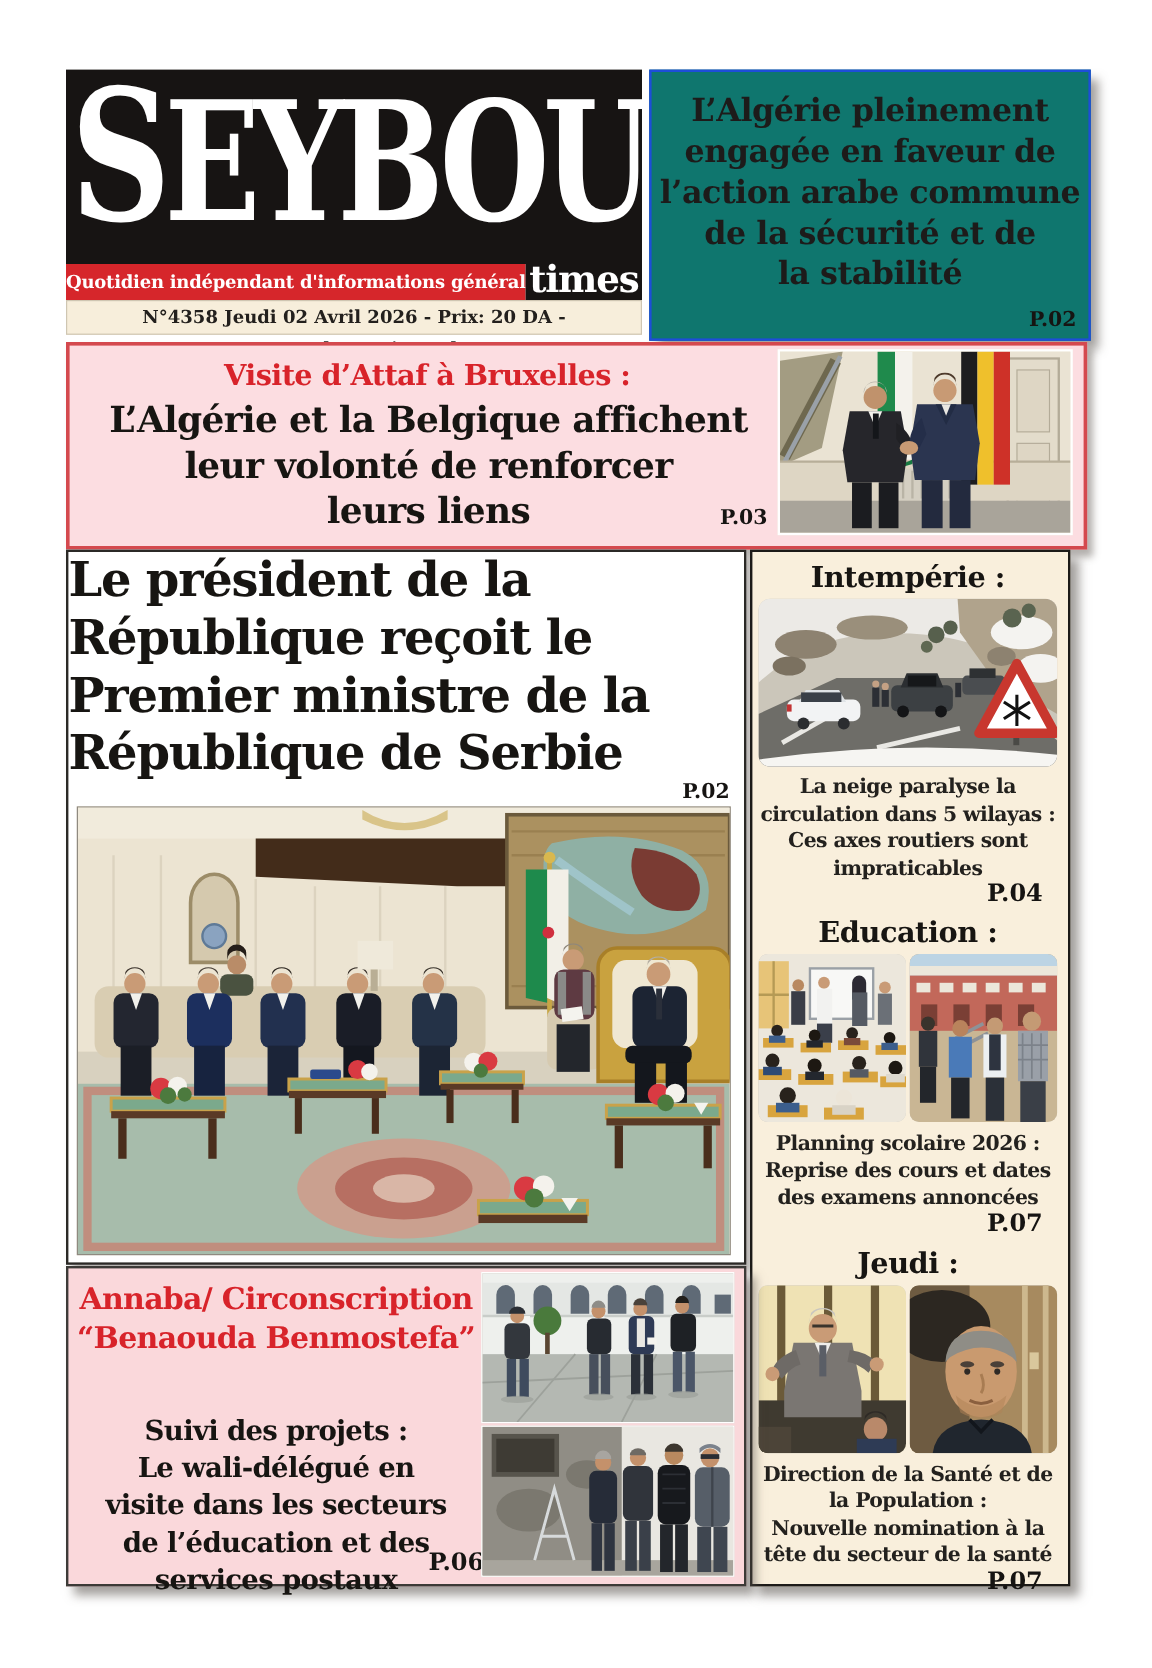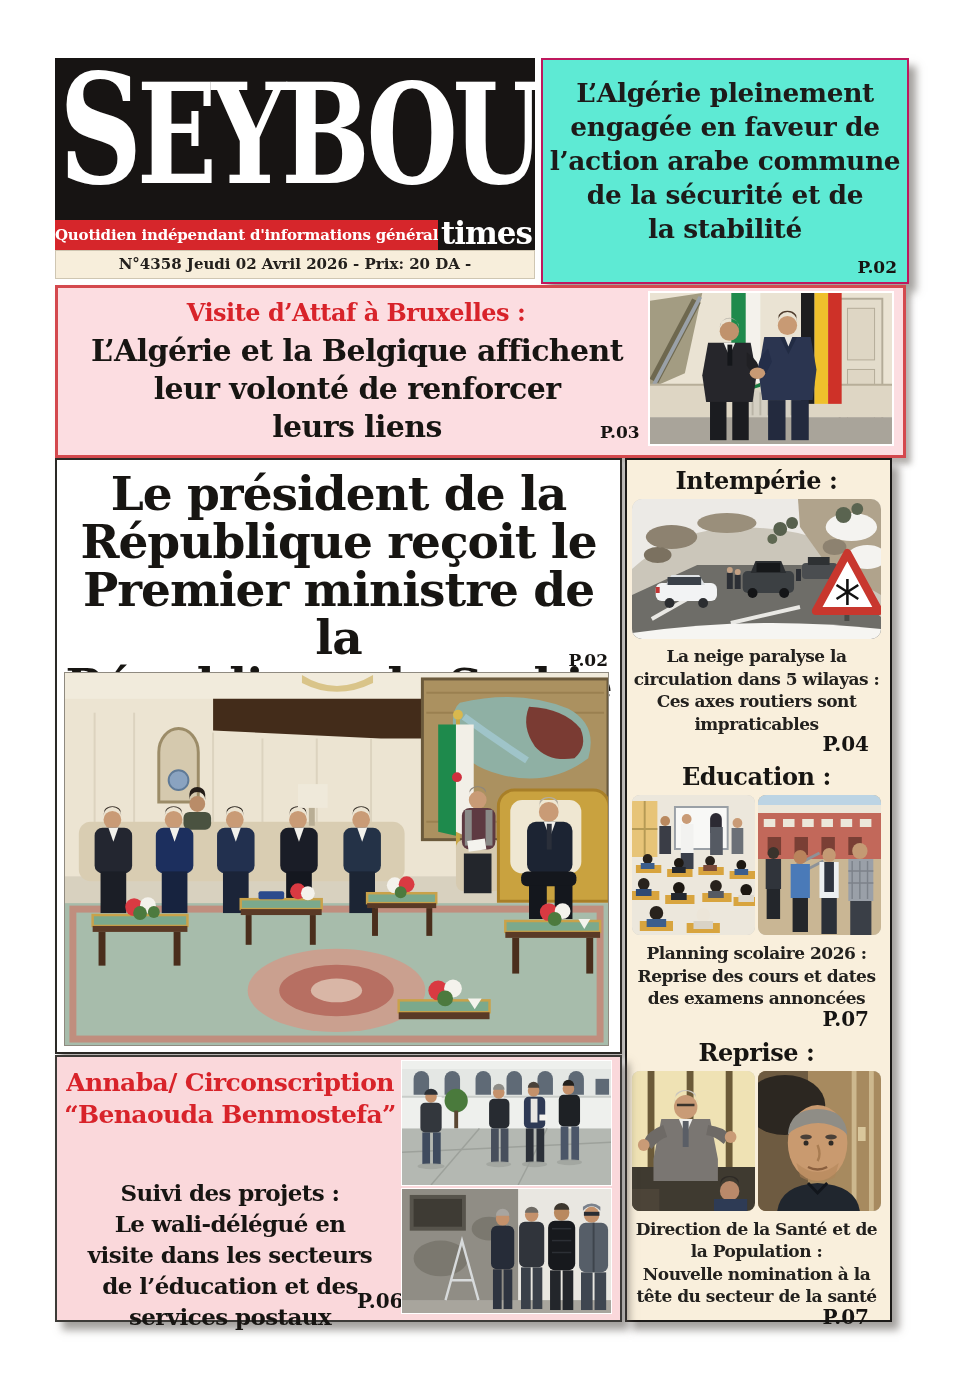--- a/index.html
+++ b/index.html
@@ -18,35 +18,35 @@
   .mast-title::first-letter{font-size:1.1em;}
   .mast-row{position:absolute;left:0;top:162px;width:480px;height:30px;display:flex;}
   .mast-tagline{width:383px;height:30px;background:#d6262b;color:#fff;font-weight:bold;
                 font-size:15px;line-height:30px;text-align:center;white-space:nowrap;letter-spacing:-.2px;}
   .mast-times{width:97px;height:30px;background:#171413;color:#fff;font-weight:bold;
               font-size:31px;line-height:27px;text-align:center;letter-spacing:-1px;}
   .issue-strip{position:absolute;left:0;top:192px;width:478px;height:27px;background:#f7eedb;
                border:1px solid #cfc6b2;font-weight:bold;font-size:15px;line-height:27px;text-align:center;color:#23201d;}
 
   
-  .box-arab{left:541px;top:58px;width:364px;height:222px;background:#5eead4;border:2px solid #be185d;}
+  .box-arab{left:541px;top:58px;width:364px;height:222px;background:#0f766e;border:2px solid #1d4ed8;}
   .arab-h{margin-top:16px;text-align:center;font-weight:bold;font-size:26.5px;line-height:34px;color:#1d1b1a;letter-spacing:-.4px;}
   .pref{position:absolute;font-weight:bold;font-size:17px;color:#161412;}
 
   
   .box-banner{left:55px;top:285px;width:845px;height:167px;background:#fcdde1;border:3px solid #d4494e;}
   .banner-kicker{position:absolute;left:8px;top:6px;width:580px;text-align:center;font-weight:bold;
                  font-size:24px;line-height:38px;color:#d8232a;letter-spacing:-.5px;}
   .banner-h{position:absolute;left:4px;top:44px;width:590px;text-align:center;font-weight:bold;
             font-size:30px;line-height:38px;color:#171512;letter-spacing:-.6px;}
   .banner-photo{position:absolute;left:590px;top:3px;width:246px;height:155px;border:2px solid #fff;box-sizing:border-box;background:#eae3d3;}
 
   
   .box-lead{left:55px;top:458px;width:563px;height:592px;background:#ffffff;border:2px solid #2b2926;}
-  .lead-h{margin-top:10px;text-align:center;font-weight:bold;font-size:47px;line-height:48px;color:#171512;letter-spacing:-1px;}
+  .lead-h{text-align:left;font-weight:bold;font-size:40px;line-height:48px;color:#171512;letter-spacing:-1px;}
   .lead-photo{position:absolute;left:7px;top:212px;width:545px;height:374px;border:1px solid #8f8a80;box-sizing:border-box;background:#e9e1d0;}
 
   
   .box-side{left:625px;top:458px;width:263px;height:860px;background:#f9efdc;border:2px solid #1c1a18;}
   .side-h{text-align:center;font-weight:bold;font-size:24px;line-height:30px;color:#171512;letter-spacing:-.4px;}
   .side-txt{text-align:center;font-weight:bold;font-size:17px;line-height:22.5px;color:#23211e;letter-spacing:-.5px;white-space:nowrap;}
   .side-ref{text-align:right;padding-right:12px;font-weight:bold;font-size:20px;line-height:19px;color:#161412;}
   .ph-round{border-radius:10px;overflow:hidden;background:#cfccc4;}
   .pair{display:flex;gap:3px;}
   .pair > div{flex:1;border-radius:8px;overflow:hidden;background:#cfccc4;}
@@ -501,21 +501,21 @@
           </svg>
         </div>
       </div>
       <div class="side-txt" style="margin-top:7px;">
         <div>Planning scolaire 2026 :</div>
         <div>Reprise des cours et dates</div>
         <div>des examens annoncées</div>
       </div>
       <div class="side-ref">P.07</div>
 
-      <div class="side-h" style="margin-top:9px;">Reprise :</div>
+      <div class="side-h" style="margin-top:9px;">Jeudi :</div>
       <div class="pair" style="height:140px;margin-top:3px;">
         <div>
           <svg viewBox="0 0 126 140" preserveAspectRatio="none">
             <rect width="126" height="140" fill="#efe2b4"></rect>
             <g fill="#6b5a38">
                 <rect x="16" width="7" height="100"></rect>
                 <rect x="56" width="7" height="100"></rect>
                 <rect x="96" width="7" height="100"></rect>
               </g>
             <rect y="96" width="126" height="44" fill="#3f3a30"></rect>

